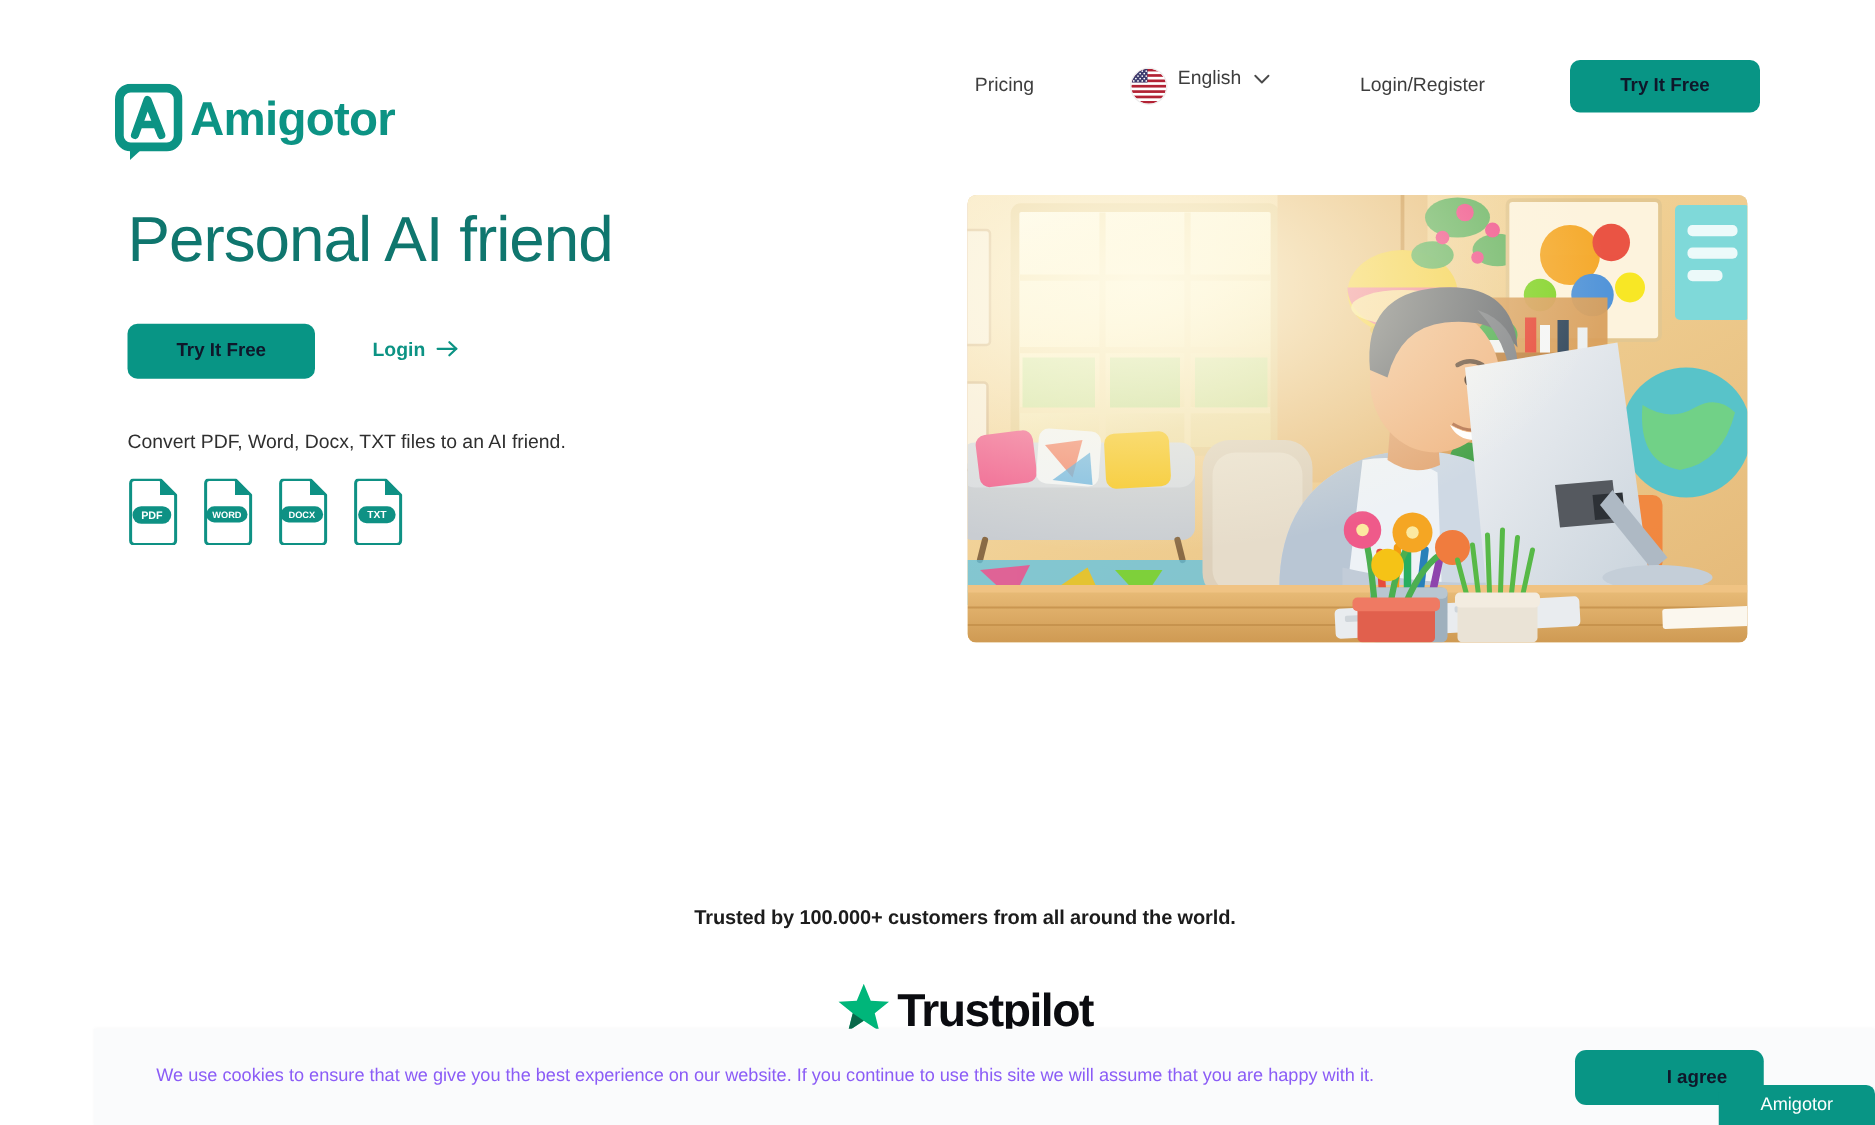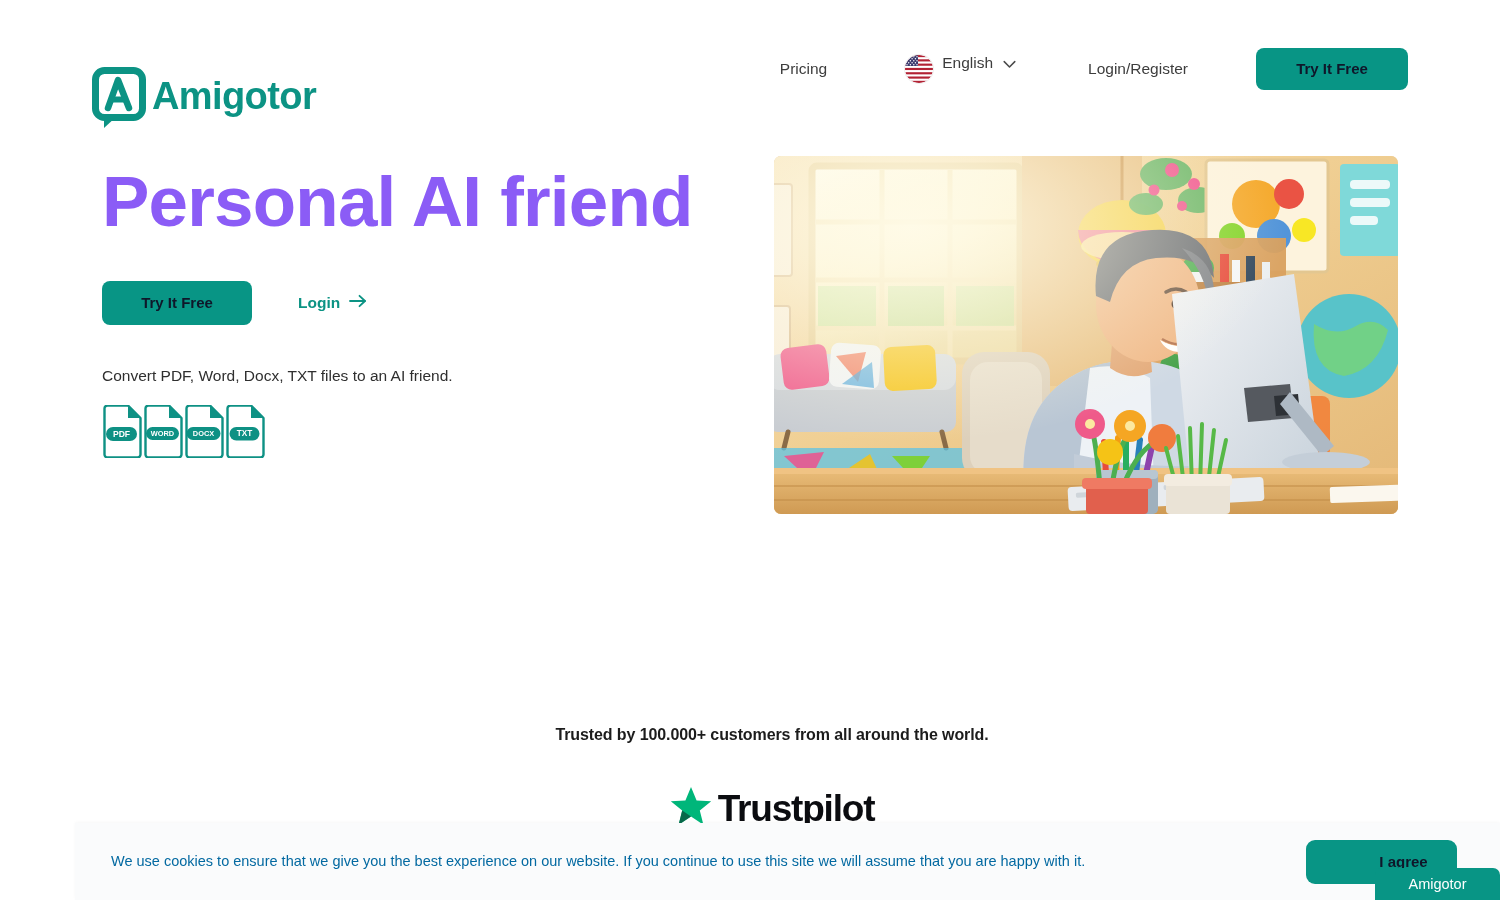--- a/index.html
+++ b/index.html
@@ -111,23 +111,23 @@
     left: 0;
     width: 1500px;
   }
   .hero-copy {
     position: absolute;
     left: 102px;
     top: 14px;
     width: 640px;
   }
   .hero-title {
-    font-size: 71px;
-    font-weight: 700;
-    color: #8b5cf6;
+    font-size: 51px;
+    font-weight: 400;
+    color: #0f766e;
     letter-spacing: -0.8px;
     line-height: 1.08;
   }
   .hero-sub {
     margin-top: 40px;
     font-size: 15.5px;
     line-height: 26px;
     color: #2f2f2f;
     width: 622px;
   }
@@ -156,20 +156,21 @@
   .arrow-right { width: 18px; height: 14px; }
 
   .convert-text {
     margin-top: 42px;
     font-size: 15.5px;
     color: #2f2f2f;
   }
   .file-icons {
     margin-top: 20px;
     display: flex;
+    gap: 19px;
   }
   .file-icon { width: 41px; height: 53px; display: block; }
 
   .hero-image {
     position: absolute;
     left: 774px;
     top: 6px;
     width: 624px;
     height: 358px;
     border-radius: 7px;
@@ -215,30 +216,30 @@
     top: 823px;
     width: 1425px;
     height: 77px;
     background: #fafbfc;
     display: flex;
     align-items: center;
     box-shadow: 0 -1px 3px rgba(0,0,0,0.03);
   }
   .cookie-text {
     position: absolute;
-    left: 36px;
+    left: 50px;
     top: 28px;
     font-size: 14.5px;
-    color: #0369a1;
+    color: #8b5cf6;
     line-height: 20px;
     white-space: nowrap;
   }
   .cookie-agree {
     position: absolute;
-    left: 1231px;
+    left: 1185px;
     top: 17px;
     width: 151px;
     height: 44px;
     line-height: 44px;
     font-size: 15px;
     border-radius: 9px;
     padding-left: 44px;
   }
 
   .feedback-tab {

